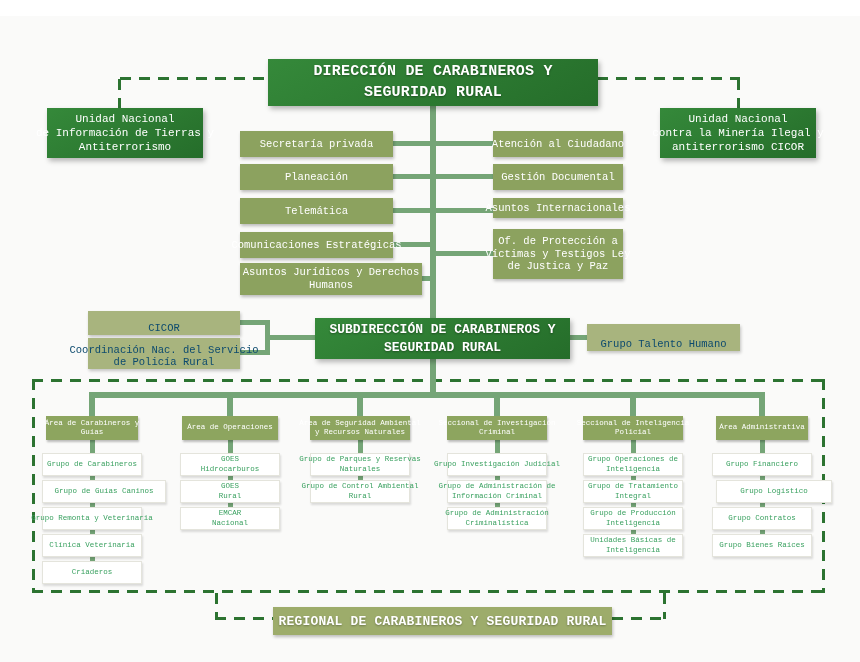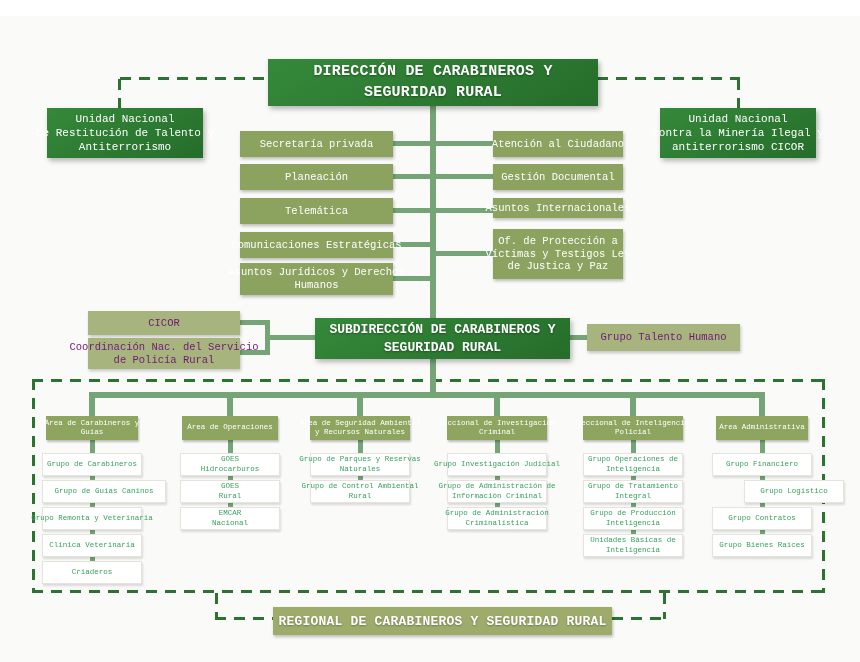--- a/index.html
+++ b/index.html
@@ -14,21 +14,21 @@
     position:absolute; display:flex; flex-direction:column;
     align-items:center; justify-content:center; text-align:center; z-index:2;
     box-sizing:border-box;
   }
   .ln{display:block; white-space:nowrap;}
   .dark{
     background:linear-gradient(150deg,var(--dark-green-1,#35893a),var(--dark-green-2,#256d2a));
     color:#fff; box-shadow:2px 3px 5px rgba(0,0,0,.28);
   }
   .olive{background:var(--olive,#8ca25f); color:#fff; box-shadow:1px 2px 3px rgba(0,0,0,.25);}
-  .olive-light{background:var(--olive-light,#a8b47e); color:#701a75; box-shadow:1px 2px 3px rgba(0,0,0,.22);}
+  .olive-light{background:var(--olive-light,#a8b47e); color:#0c4a6e; box-shadow:1px 2px 3px rgba(0,0,0,.22);justify-content:flex-end;}
   .title-box .ln{font-size:15px; font-weight:bold; line-height:1.35; text-shadow:0 1px 2px rgba(0,0,0,.35); letter-spacing:.2px;}
   .unit .ln{font-size:11px; line-height:1.3;}
   .staff .ln{font-size:10.5px; line-height:1.2;}
   .sub-box .ln{font-size:13px; font-weight:bold; line-height:1.35; text-shadow:0 1px 2px rgba(0,0,0,.35);}
   .support .ln{font-size:10.5px; line-height:1.2;}
   .header-box{background:var(--header-olive,#8da55f); color:#fff; box-shadow:1px 2px 2px rgba(0,0,0,.25);}
   .header-box .ln{font-size:7.5px; line-height:1.25;}
   .child{
     background:#fff; color:var(--child-text,#3aa160);
     border:1px solid #e4e4dc; box-shadow:1px 2px 2px rgba(0,0,0,.13);
@@ -109,21 +109,21 @@
   <div class="dash-v" style="left:663px;top:577px;height:26px"></div>
   <div class="dash-h" style="left:612px;top:601px;width:53px"></div>
 
   <div class="box dark title-box" style="left:268px;top:43px;width:330px;height:47px">
     <span class="ln">DIRECCIÓN DE CARABINEROS Y</span>
     <span class="ln">SEGURIDAD RURAL</span>
   </div>
 
   <div class="box dark unit" style="left:47px;top:92px;width:156px;height:50px">
     <span class="ln">Unidad Nacional</span>
-    <span class="ln">de Restitución de Talento y</span>
+    <span class="ln">de Información de Tierras y</span>
     <span class="ln">Antiterrorismo</span>
   </div>
 
   <div class="box dark unit" style="left:660px;top:92px;width:156px;height:50px">
     <span class="ln">Unidad Nacional</span>
     <span class="ln">contra la  Minería Ilegal y</span>
     <span class="ln">antiterrorismo CICOR</span>
   </div>
 
   <div class="box olive staff" style="left:240px;top:115px;width:153px;height:26px">
@@ -131,21 +131,21 @@
   </div>
   <div class="box olive staff" style="left:240px;top:148px;width:153px;height:26px">
     <span class="ln">Planeación</span>
   </div>
   <div class="box olive staff" style="left:240px;top:182px;width:153px;height:26px">
     <span class="ln">Telemática</span>
   </div>
   <div class="box olive staff" style="left:240px;top:216px;width:153px;height:26px">
     <span class="ln">Comunicaciones Estratégicas</span>
   </div>
-  <div class="box olive staff" style="left:240px;top:247px;width:153px;height:32px">
+  <div class="box olive staff" style="left:240px;top:247px;width:182px;height:32px">
     <span class="ln">Asuntos Jurídicos y Derechos</span>
     <span class="ln">Humanos</span>
   </div>
 
   <div class="box olive staff" style="left:493px;top:115px;width:130px;height:26px">
     <span class="ln">Atención al Ciudadano</span>
   </div>
   <div class="box olive staff" style="left:493px;top:148px;width:130px;height:26px">
     <span class="ln">Gestión Documental</span>
   </div>
@@ -260,21 +260,21 @@
     <span class="ln">Inteligencia</span>
   </div>
   <div class="box child" style="left:583px;top:518px;width:100px;height:23px">
     <span class="ln">Unidades Básicas de</span>
     <span class="ln">Inteligencia</span>
   </div>
 
   <div class="box child" style="left:712px;top:437px;width:100px;height:23px">
     <span class="ln">Grupo Financiero</span>
   </div>
-  <div class="box child" style="left:744px;top:464px;width:100px;height:23px">
+  <div class="box child" style="left:716px;top:464px;width:116px;height:23px">
     <span class="ln">Grupo Logístico</span>
   </div>
   <div class="box child" style="left:712px;top:491px;width:100px;height:23px">
     <span class="ln">Grupo Contratos</span>
   </div>
   <div class="box child" style="left:712px;top:518px;width:100px;height:23px">
     <span class="ln">Grupo Bienes Raíces</span>
   </div>
 
   <div class="box regional-box" style="left:273px;top:591px;width:339px;height:28px;background:var(--olive-regional,#9dac6b);color:#fff;box-shadow:1px 2px 3px rgba(0,0,0,.25)">

